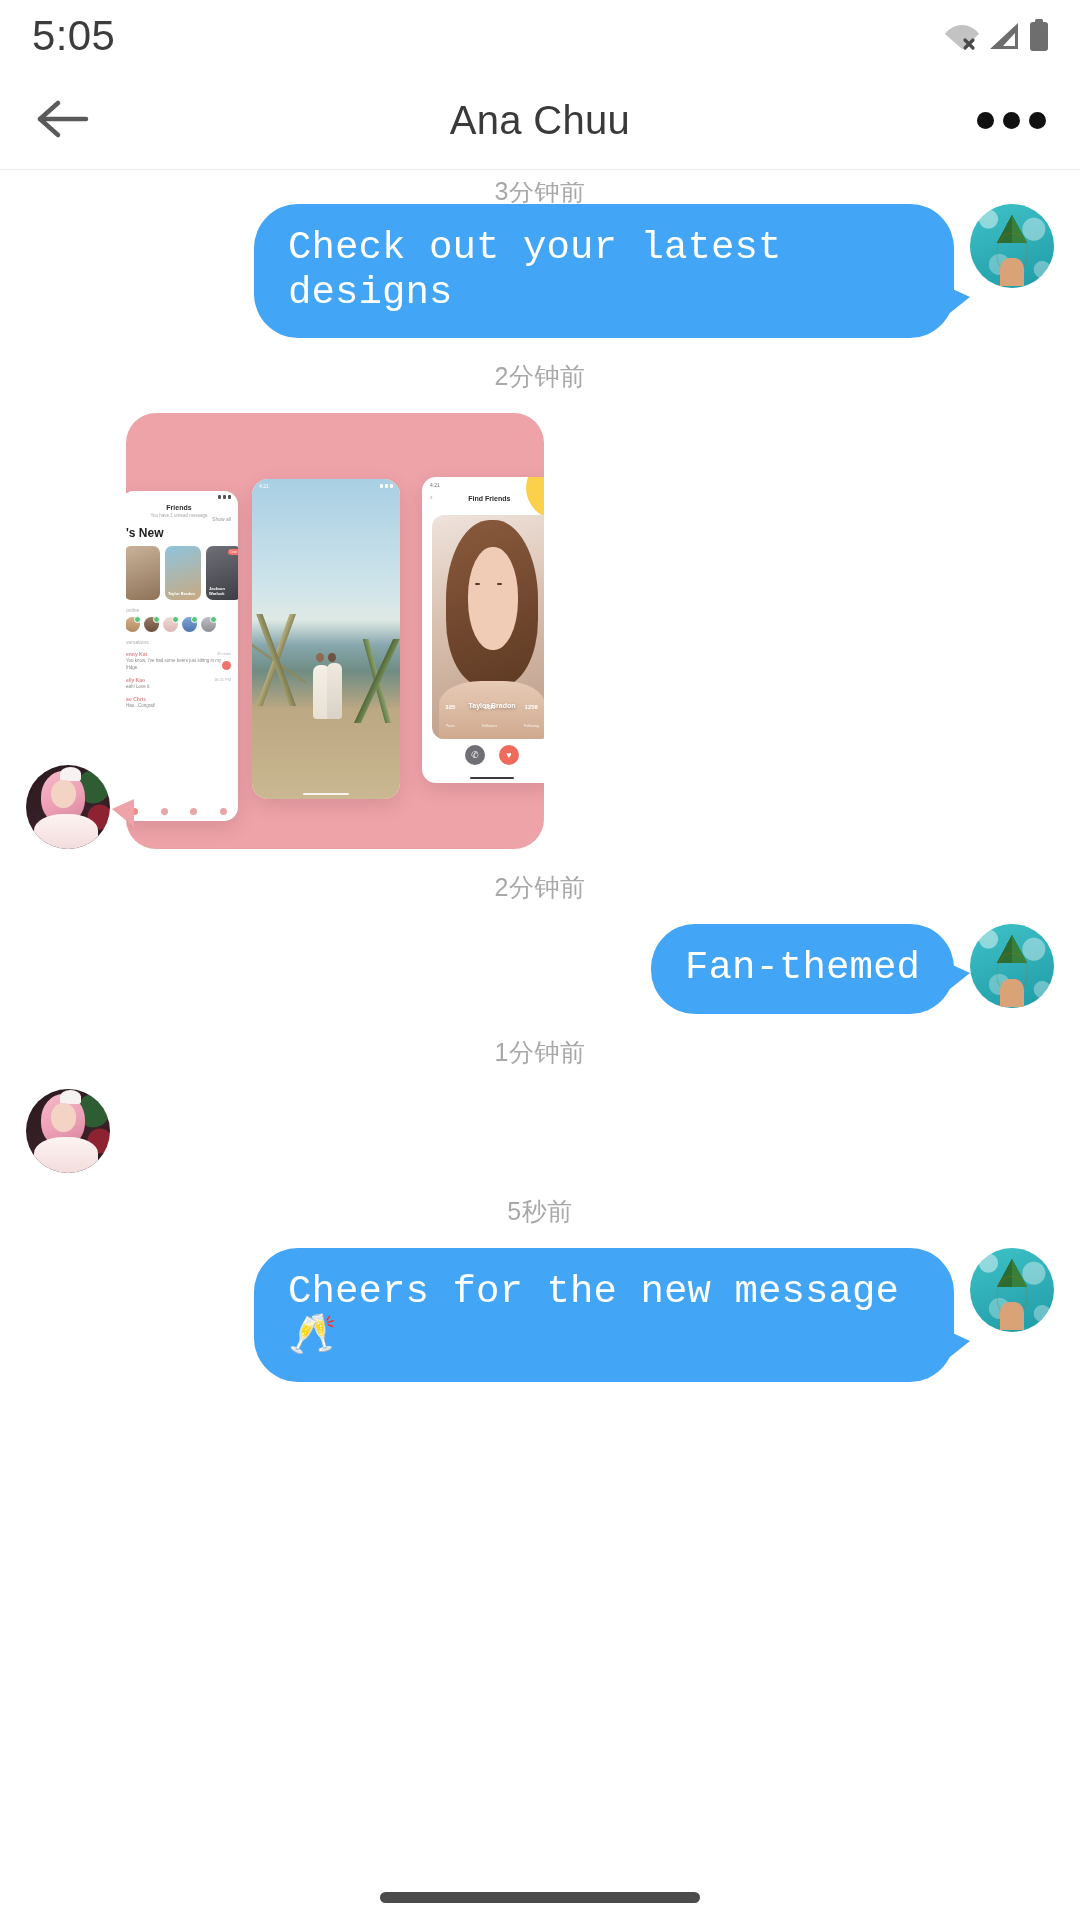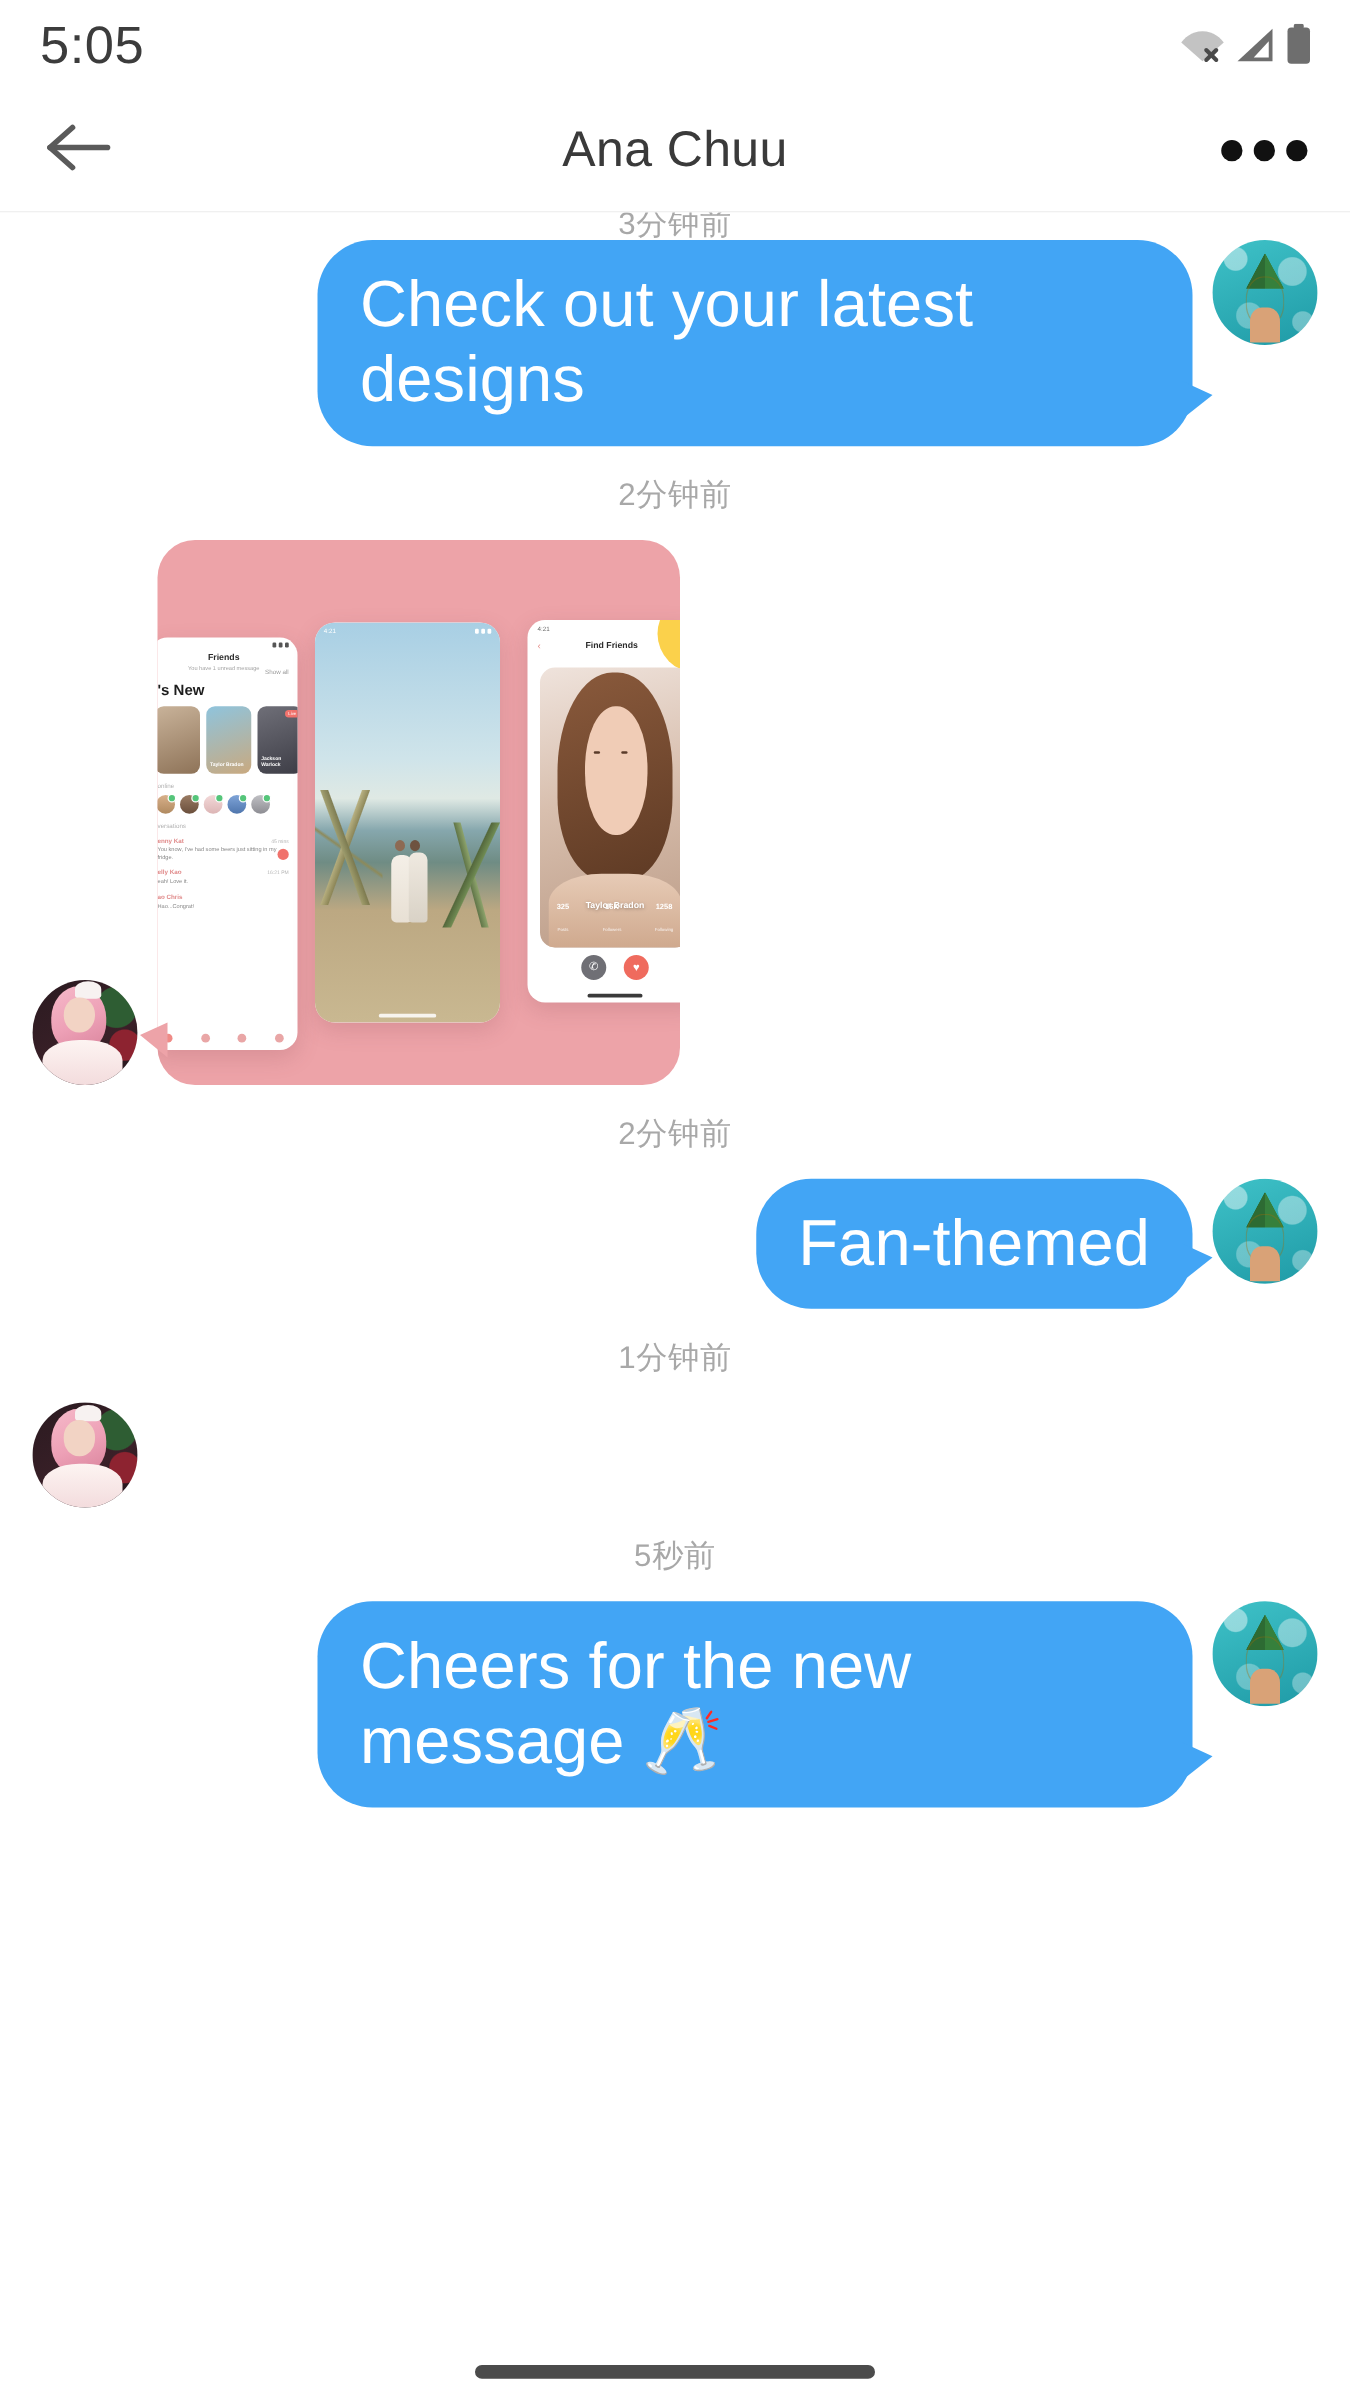--- a/index.html
+++ b/index.html
@@ -102,20 +102,21 @@
     font-size: 25px;
     color: #a8a8a8;
     padding: 22px 0 20px;
     letter-spacing: 0.5px;
   }
   .timestamp.clipped {
     padding-top: 0;
     height: 22px;
     overflow: hidden;
     line-height: 0.72;
+    margin-top: 12px;
   }
 
   .row {
     display: flex;
     align-items: flex-start;
     padding: 0 26px;
   }
   .row.out { justify-content: flex-end; }
   .row.in  { justify-content: flex-start; }
 
@@ -205,24 +206,25 @@
     border-radius: 50% 50% 20% 20%;
     background: #f7f2f1;
   }
 
   
   .bubble {
     position: relative;
     max-width: 700px;
     padding: 22px 34px;
     border-radius: 44px;
-    font-size: 52px;
+    font-size: 39px;
     line-height: 1.16;
     letter-spacing: 0.1px;
     word-break: break-word;
+    font-family: Liberation Mono, monospace;
   }
   .bubble.out {
     background: #42a5f5;
     color: #ffffff;
   }
   .bubble.out::after {
     content: "";
     position: absolute;
     right: -16px;
     bottom: 22px;

